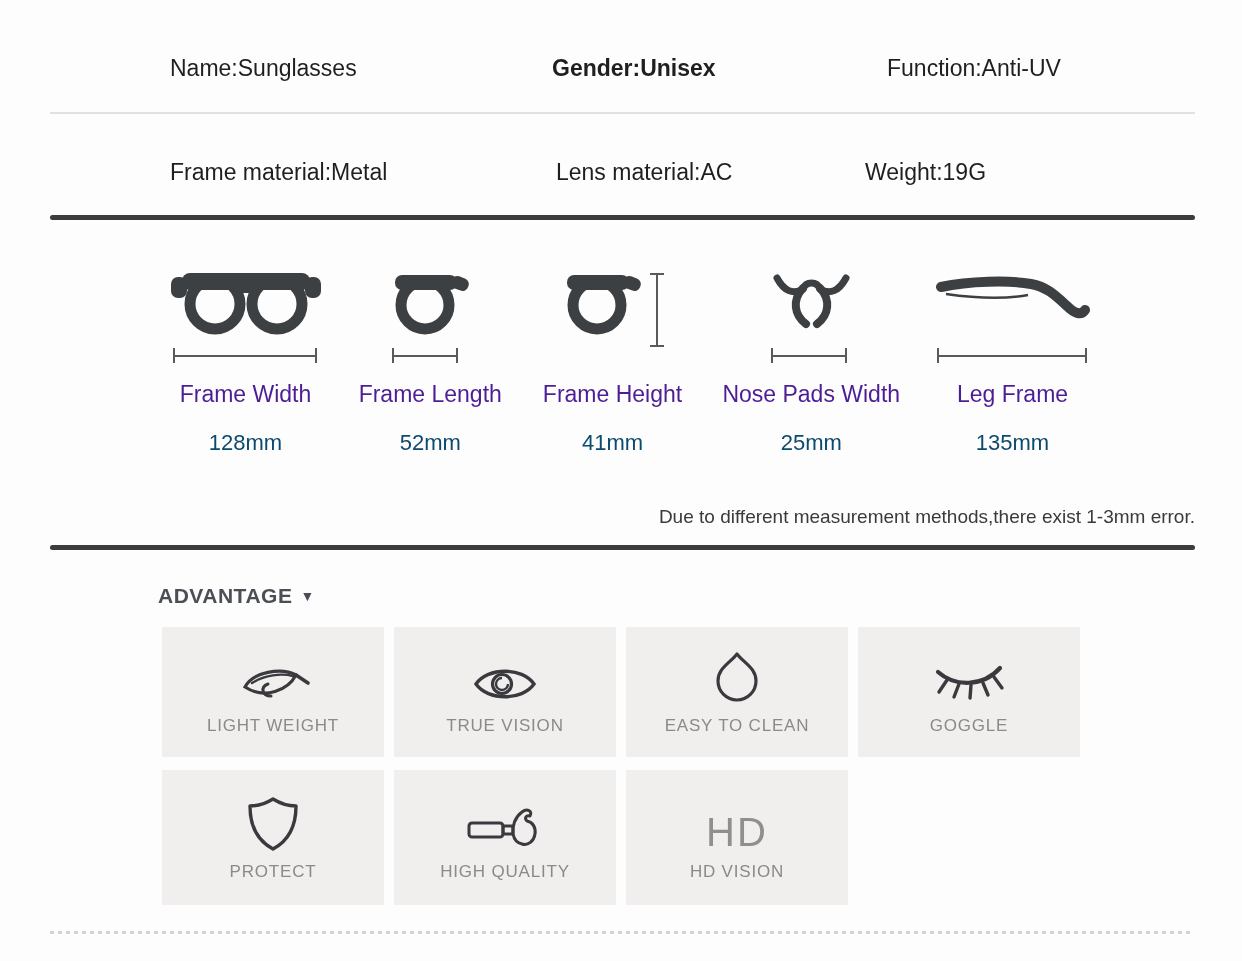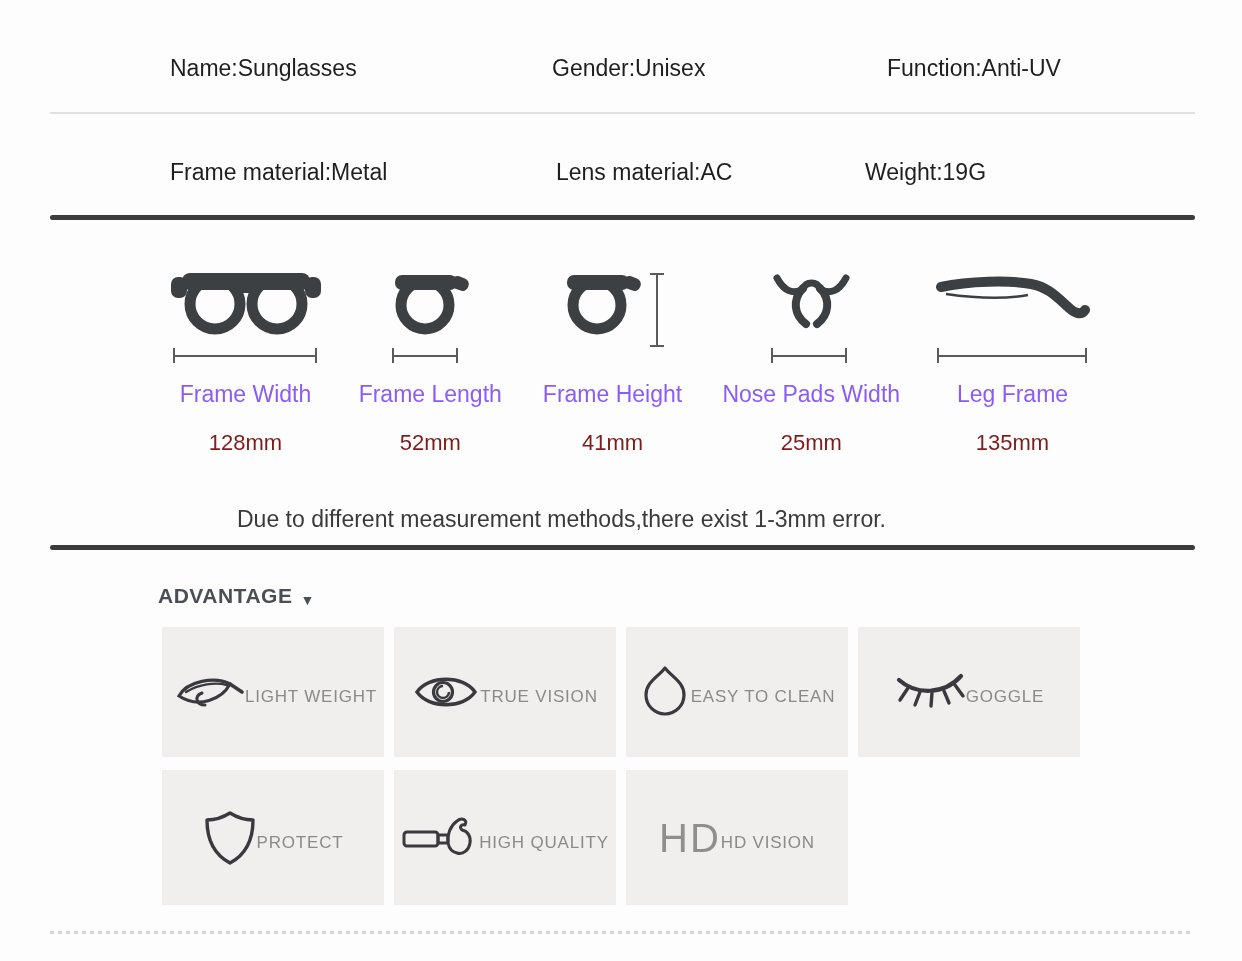--- a/index.html
+++ b/index.html
@@ -15,41 +15,41 @@
   
   .divider { position:absolute; left:50px; width:1145px; }
   .divider.light { top:112px; height:2px; background:#e1e1e1; }
   .divider.dark1 { top:215px; height:5px; background:#3c3c3c; border-radius:3px; }
   .divider.dark2 { top:545px; height:5px; background:#3c3c3c; border-radius:3px; }
 
   
   .spec-group { position:absolute; display:flex; font-size:23px; color:#1f1f1f; white-space:nowrap; }
   .r1 { top:55px; }
   .r2 { top:159px; }
-  .g1a { left:170px; } .g1b { left:552px; } .g1c { left:887px; }
+  .g1a { left:170px; } .g1b { left:552px;font-weight:bold; } .g1c { left:887px; }
   .g2a { left:170px; } .g2b { left:556px; } .g2c { left:865px; }
 
   
   .m-section { position:absolute; top:268px; left:163px; width:932px; display:flex; justify-content:space-between; }
   .m-col { display:flex; flex-direction:column; align-items:center; }
   .mc1 { width:165px; } .mc2 { width:155px; } .mc3 { width:160px; } .mc4 { width:188px; } .mc5 { width:165px; }
-  .m-name { font-size:23px; color:#8b5cf6; margin-top:14px; white-space:nowrap; }
-  .m-value { font-size:22px; color:#7f1d1d; margin-top:22px; }
-
-  .note { position:absolute; top:506px; left:62px; width:1145px; padding-left:175px; text-align:left; font-size:23px; color:#3a3a3a; }
-
-  
-  .adv-heading { position:absolute; top:584px; left:158px; display:flex; align-items:flex-end; gap:8px;
+  .m-name { font-size:23px; color:#4c1d95; margin-top:14px; white-space:nowrap; }
+  .m-value { font-size:22px; color:#0c4a6e; margin-top:22px; }
+
+  .note { position:absolute; top:506px; left:50px; width:1145px; padding-left:175px; text-align:right; font-size:19px; color:#3a3a3a; }
+
+  
+  .adv-heading { position:absolute; top:584px; left:158px; display:flex; align-items:center; gap:8px;
                  font-size:21px; font-weight:bold; color:#4b4f55; letter-spacing:0.5px; }
   .adv-arrow { font-size:14px; color:#4b4f55; }
 
   .adv-grid { position:absolute; top:627px; left:162px; width:918px;
               display:grid; grid-template-columns:repeat(4,1fr); grid-template-rows:130px 135px; gap:13px 10px; }
-  .adv-cell { background:#f0efee; display:flex; flex-direction:row; align-items:center; justify-content:center; }
-  .adv-icon { height:58px; display:flex; align-items:center; justify-content:center; }
+  .adv-cell { background:#f0efee; display:flex; flex-direction:column; align-items:center; justify-content:center; }
+  .adv-icon { height:58px; display:flex; align-items:flex-end; justify-content:center; }
   .adv-label { margin-top:10px; font-size:17px; color:#8a8a8a; letter-spacing:0.8px; white-space:nowrap; }
   .hd-text { font-size:40px; color:#8f8f8f; letter-spacing:2px; line-height:1; }
 
   .dashed-line { position:absolute; top:931px; left:50px; width:1140px; height:3px;
                  background:repeating-linear-gradient(90deg,#d4d4d4 0 4px, transparent 4px 8px); }
 </style>
 </head>
 <body>
 
 <div class="spec-group r1 g1a">

